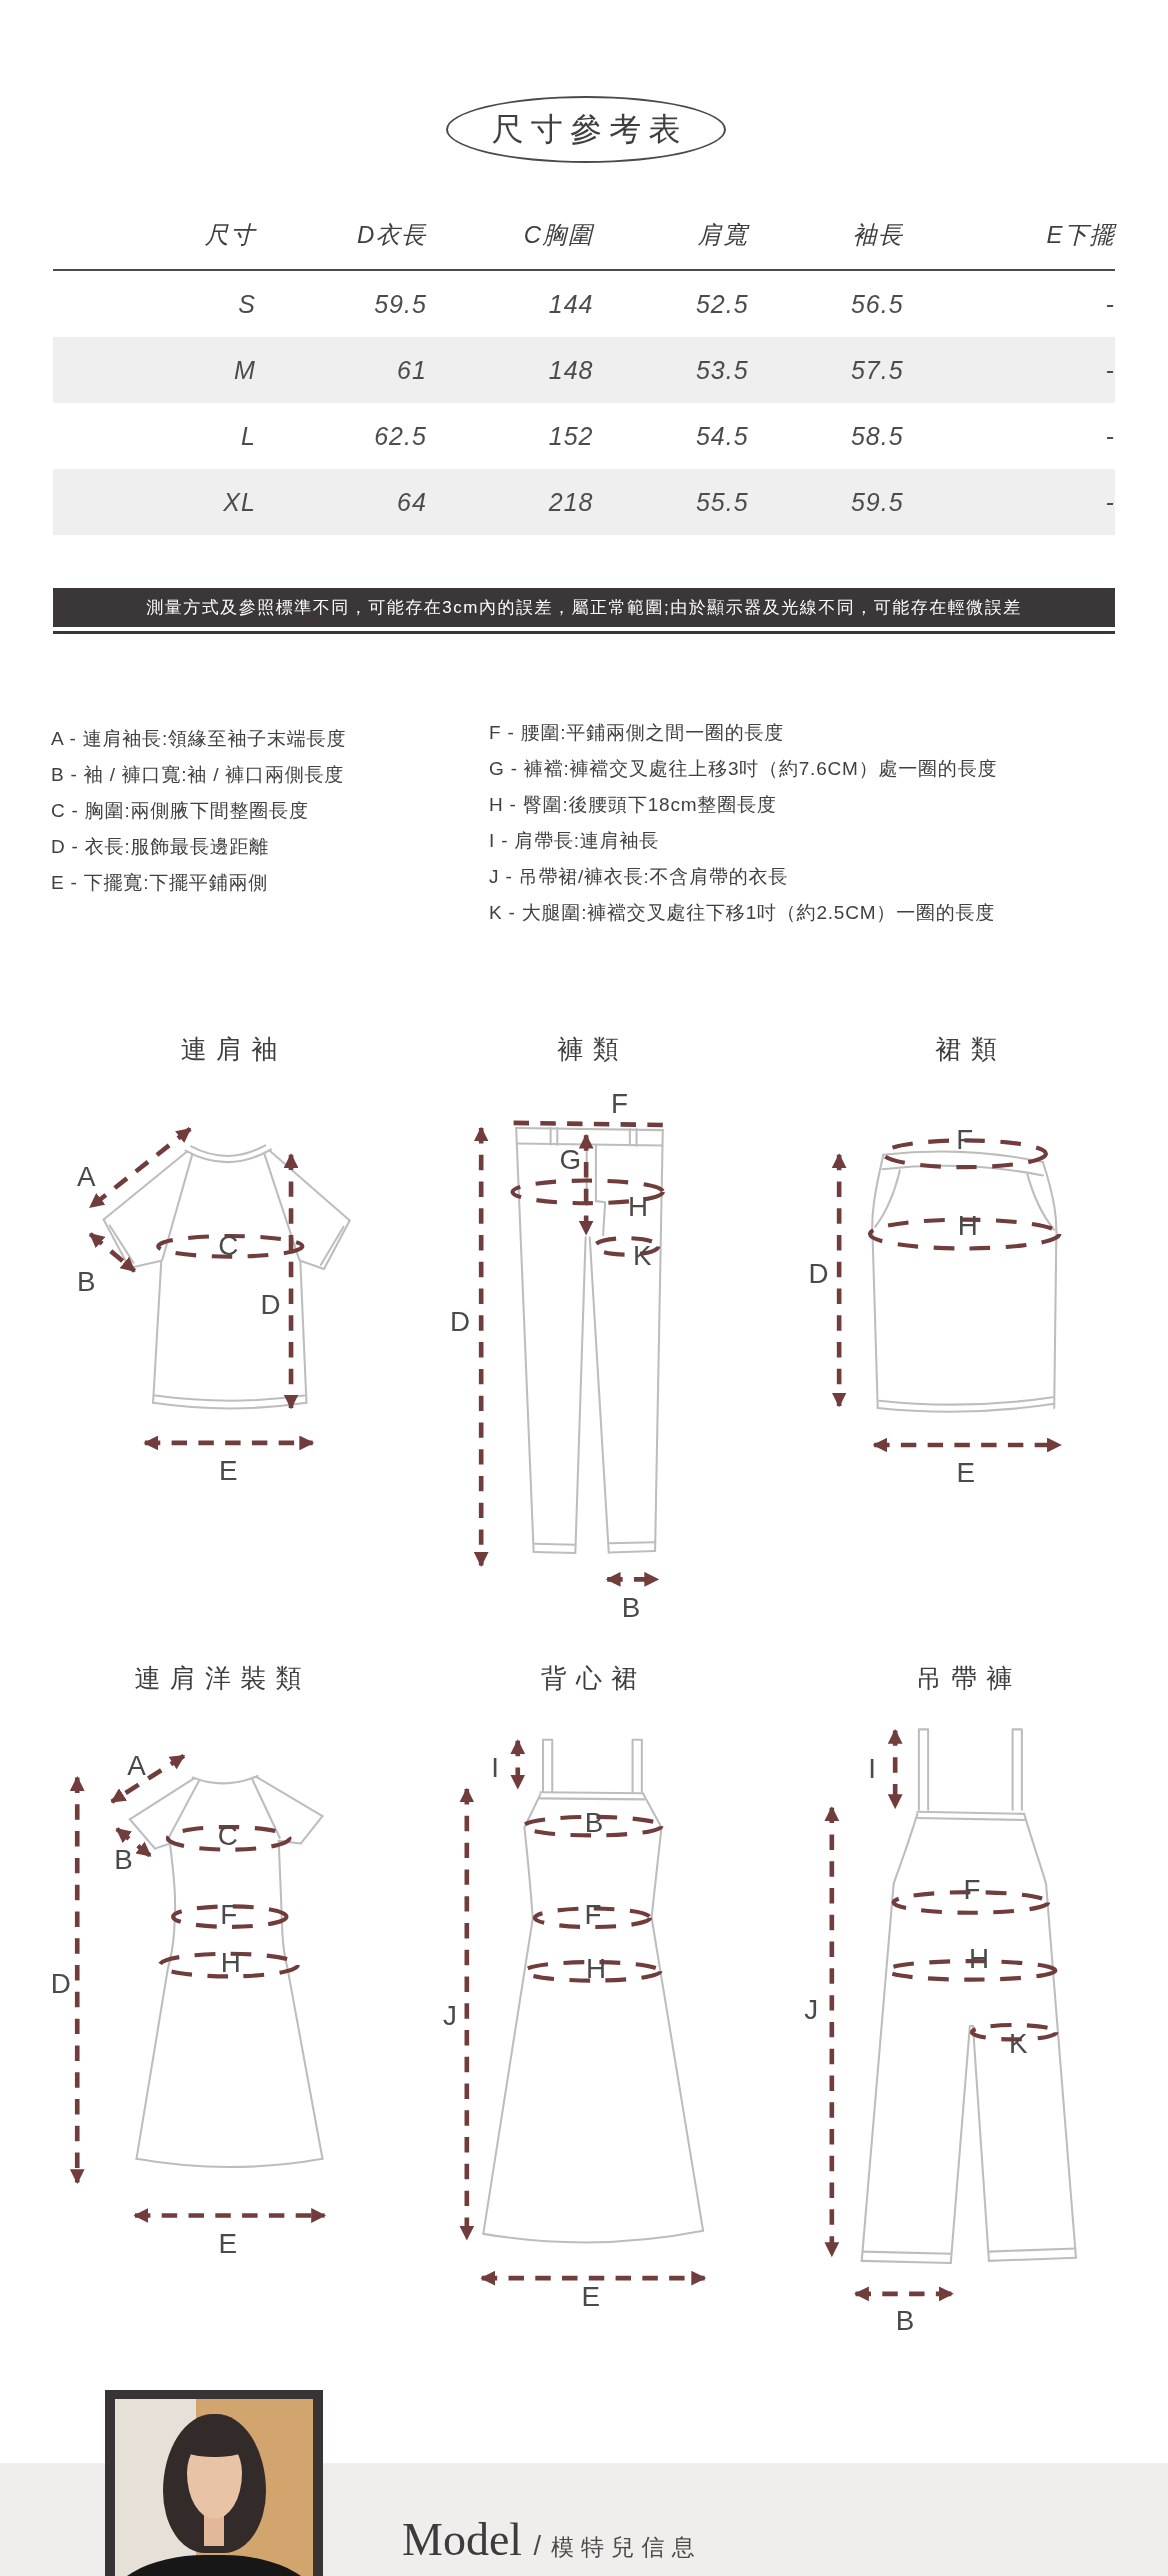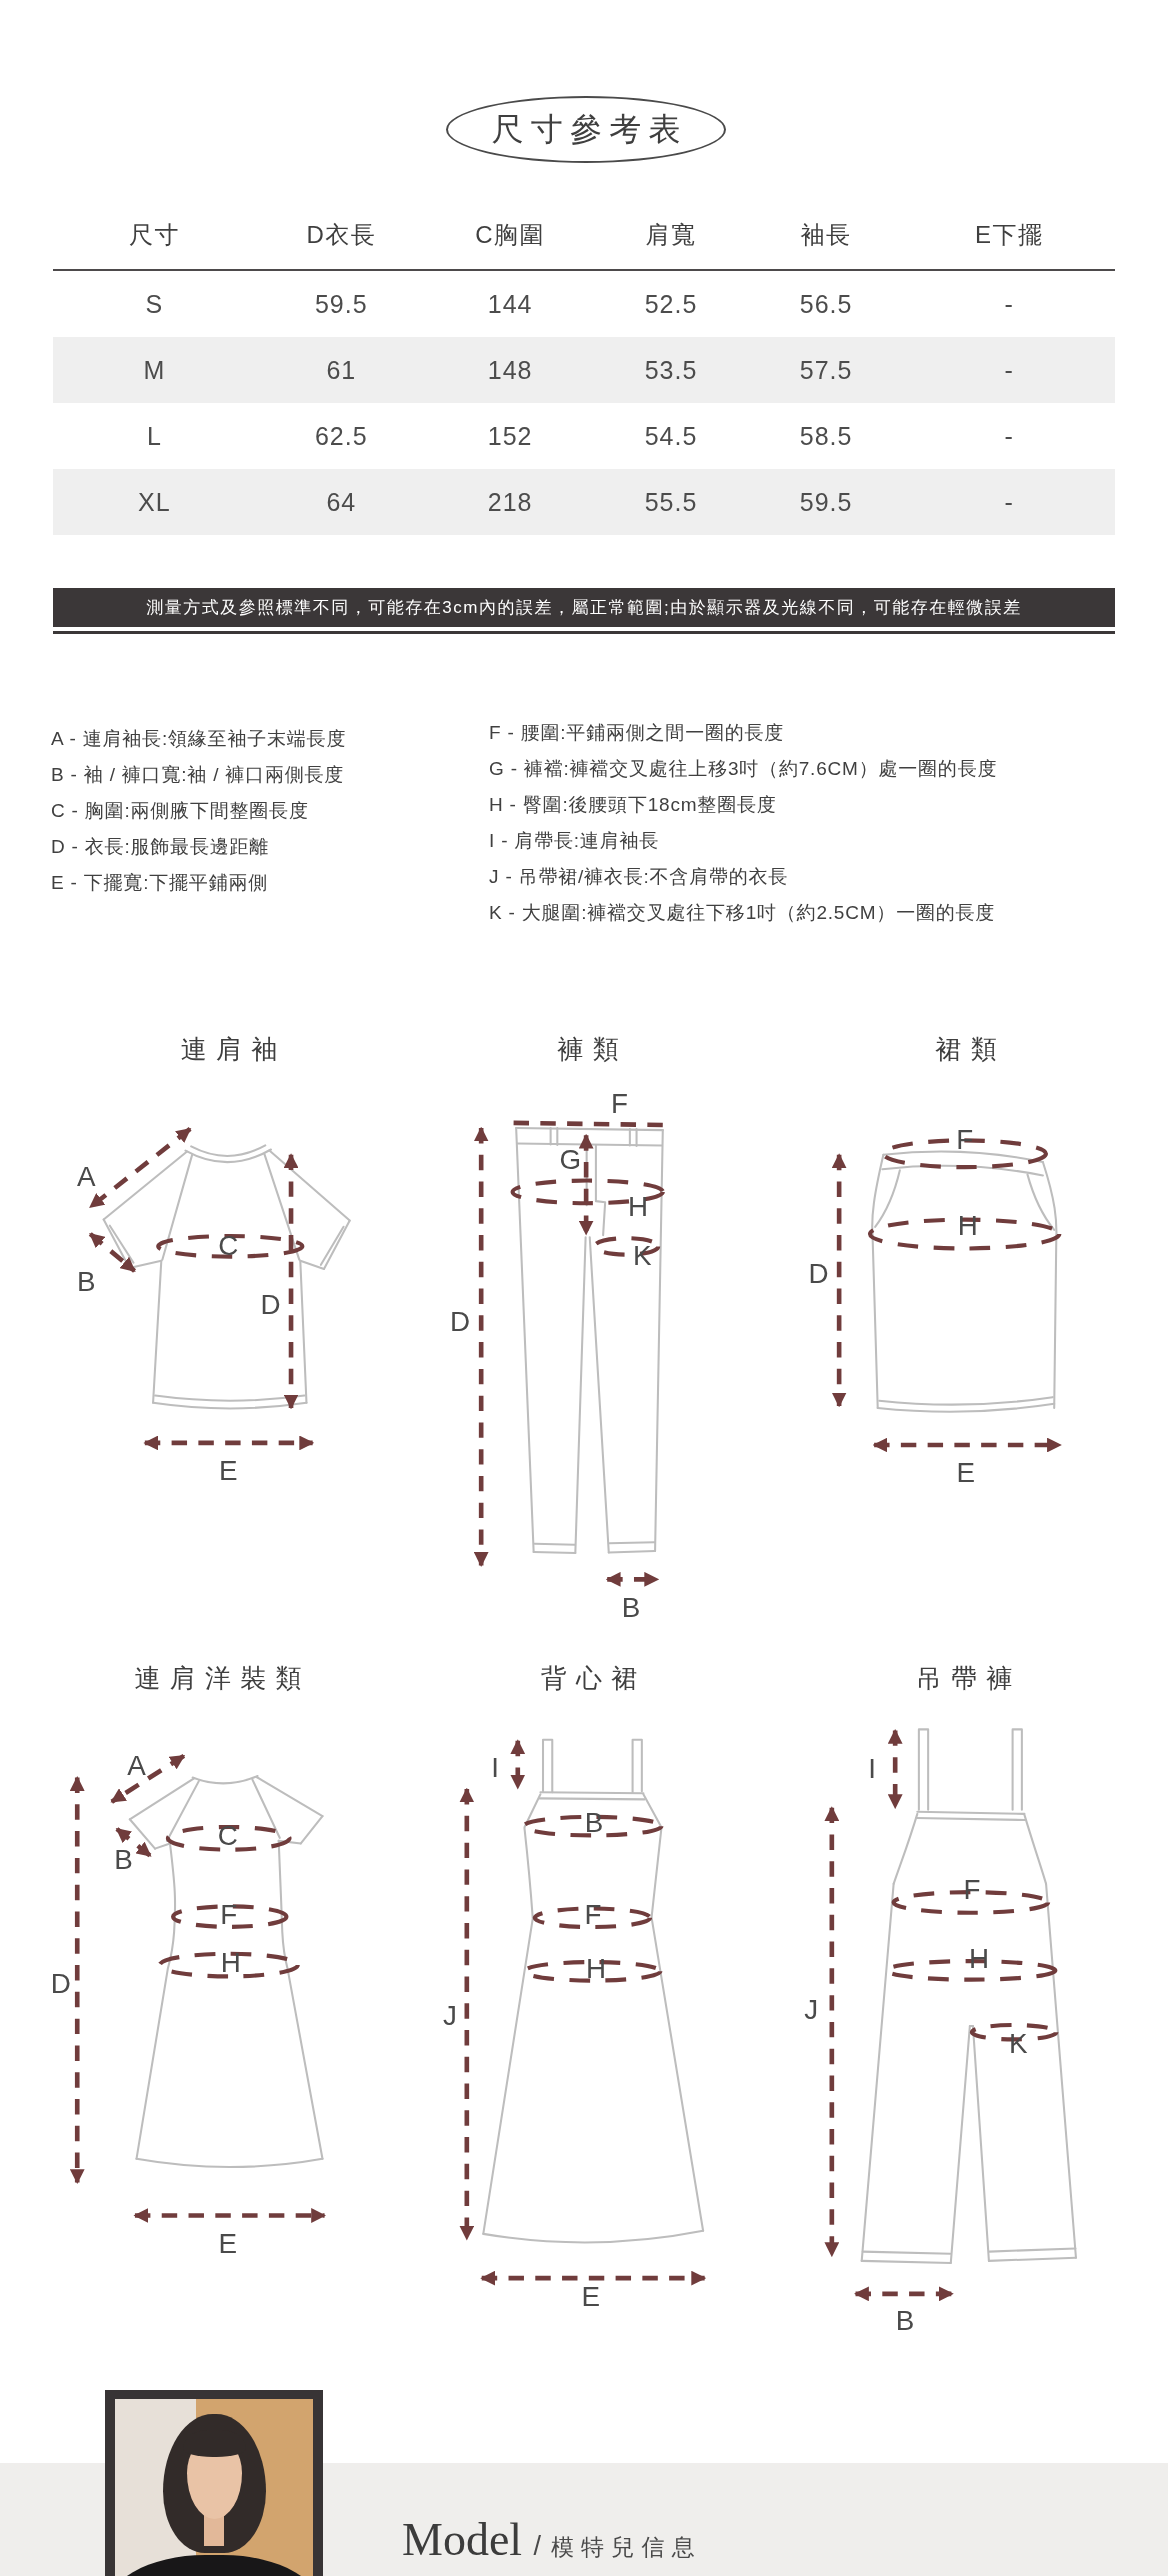--- a/index.html
+++ b/index.html
@@ -7,21 +7,21 @@
         font-family:"Liberation Sans","DejaVu Sans",sans-serif;color:#454545;}
 
   
   .title-badge{position:absolute;left:446px;top:96px;width:276px;height:63px;
     border:2.1px solid #4a4a4a;border-radius:50%;display:flex;align-items:center;justify-content:center;}
   .title-badge span{font-size:32px;letter-spacing:7.2px;text-indent:7.2px;color:#3f3f3f;font-weight:500;}
 
   
   .size-table{position:absolute;left:53px;top:201px;width:1062px;}
   .st-row{display:grid;grid-template-columns:19.1% 16.1% 15.7% 14.6% 14.6% 19.9%;
-    height:66px;align-items:center;text-align:center;font-size:25px;color:#4c4c4c;letter-spacing:1px;}
+    height:66px;align-items:center;text-align:right;font-size:25px;color:#4c4c4c;letter-spacing:1px;font-style:italic;}
   .st-head{height:68px;border-bottom:2.1px solid #4d4a4b;font-size:24px;color:#3f3f3f;letter-spacing:1.5px;}
   .st-row.alt{background:#efefef;}
 
   
   .notice-bar{position:absolute;left:53px;top:588px;width:1062px;height:39px;background:#3b3738;
     display:flex;align-items:center;justify-content:center;}
   .notice-bar span{color:#ffffff;font-size:17px;letter-spacing:1.5px;}
   .notice-line{position:absolute;left:53px;top:631px;width:1062px;height:3.1px;background:#3b3738;}
 
   

